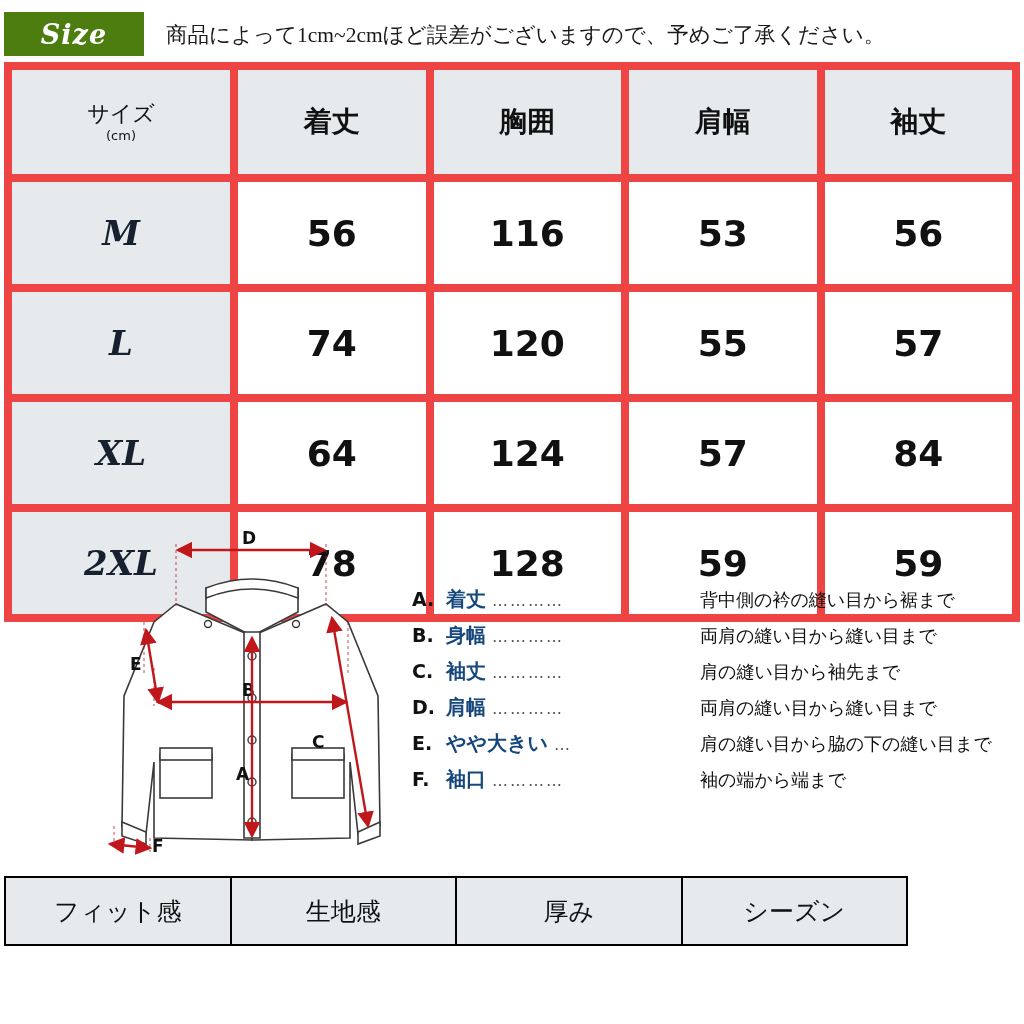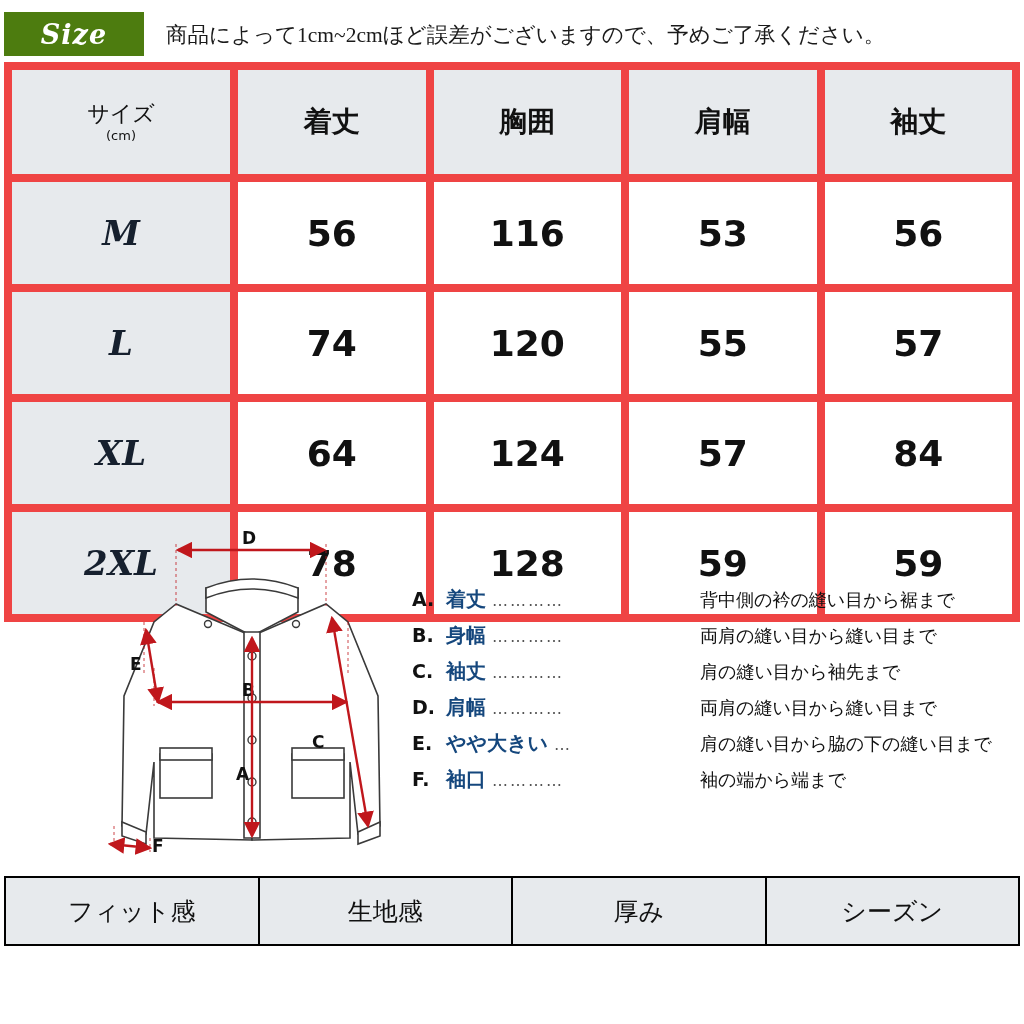--- a/index.html
+++ b/index.html
@@ -157,21 +157,21 @@
     text-align: left;
     width: 312px;
   }
   .legend-row.wide .legend-desc { width: 312px; }
 
   
   .feature-table {
     position: absolute;
     left: 4px;
     top: 876px;
-    width: 1016px;
+    width: 904px;
     border-collapse: collapse;
     table-layout: fixed;
   }
   .feature-table td {
     border: 2px solid #000000;
     text-align: center;
     vertical-align: middle;
     height: 64px;
     font-size: 25px;
     color: #111111;

